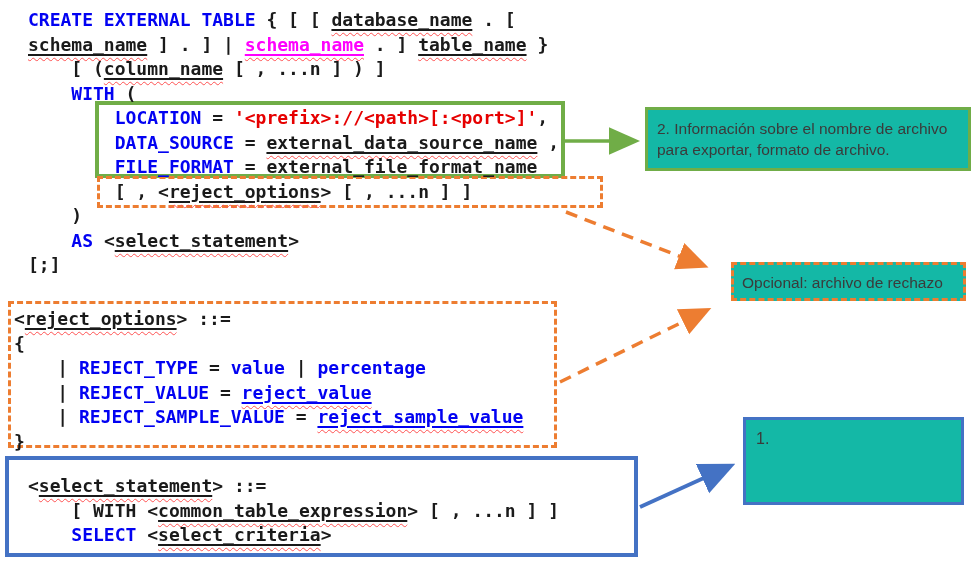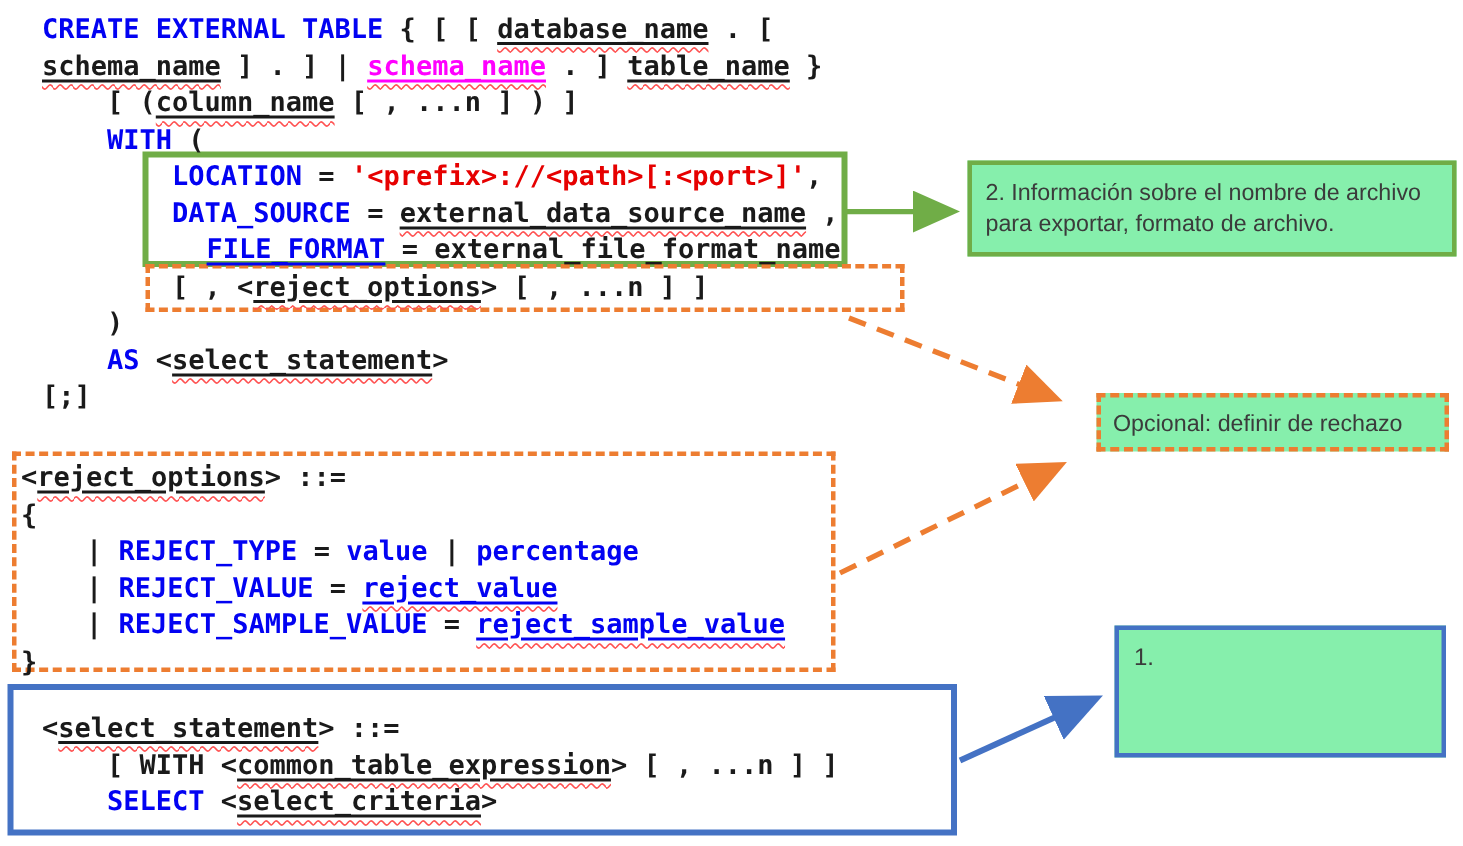--- a/index.html
+++ b/index.html
@@ -9,34 +9,34 @@
   
   .code{position:absolute;font-family:"DejaVu Sans Mono",monospace;font-size:18px;
         font-weight:600;line-height:24.5px;white-space:pre;color:var(--code-black);}
   .code-line{height:24.5px;}
   .seg.kw{color:var(--keyword-blue);}
   .seg.str{color:var(--string-red);}
   .seg.pl{color:var(--code-black);}
   .seg.mg{color:var(--magenta);text-decoration:underline;text-decoration-thickness:1.5px;text-underline-offset:3px;}
   .seg.id{color:var(--code-black);text-decoration:underline;text-decoration-thickness:1.5px;text-underline-offset:3px;}
   .seg.idb{color:var(--keyword-blue);text-decoration:underline;text-decoration-thickness:1.5px;text-underline-offset:3px;}
-  .seg.lk{color:var(--keyword-blue);text-decoration:underline;text-decoration-thickness:1.5px;text-underline-offset:3px;margin-left:23px;}
+  .seg.lk{color:var(--keyword-blue);text-decoration-thickness:1.5px;text-underline-offset:3px;}
   .wavy{text-decoration-line:underline;text-decoration-style:wavy;
         text-decoration-color:var(--squiggle-red);text-decoration-thickness:1px;
         text-underline-offset:6px;}
 
   
   .box{position:absolute;box-sizing:border-box;pointer-events:none;}
   #greenBox{left:95px;top:101px;width:470px;height:77px;border:4px solid var(--green);}
   #orangeInline{left:97px;top:176px;width:506px;height:32px;border:3px dashed var(--orange);}
   #orangeBlock{left:8px;top:301px;width:549px;height:147px;border:3px dashed var(--orange);}
   #blueBox{left:5px;top:456px;width:633px;height:101px;border:4px solid var(--blue);}
 
   
-  .callout{position:absolute;box-sizing:border-box;background:#86efac;color:var(--callout-text);
+  .callout{position:absolute;box-sizing:border-box;background:#14b8a6;color:var(--callout-text);
            font-size:15.5px;line-height:21px;}
   #calloutGreen{left:645px;top:107px;width:326px;height:64px;border:3px solid var(--green);
                 padding:8px 9px;}
   #calloutOrange{left:731px;top:262px;width:235px;height:39px;border:3px dashed var(--orange);
                  padding:7px 8px;white-space:nowrap;}
   #calloutBlue{left:743px;top:417px;width:221px;height:88px;border:3px solid var(--blue);
                padding:8px 8px 8px 10px;font-size:16px;line-height:22px;display:flex;}
   #calloutBlue .num{flex:0 0 26px;}
   #calloutBlue .txt{flex:1;}
 
@@ -79,20 +79,20 @@
     <line class="ln-orange" x1="566" y1="212" x2="702" y2="265" marker-end="url(#mOrange)"></line>
     <line class="ln-orange" x1="560" y1="382" x2="705" y2="311" marker-end="url(#mOrange)"></line>
     <line class="ln-blue" x1="640" y1="507" x2="728" y2="467" marker-end="url(#mBlue)"></line>
   </svg>
 
   <div class="callout" id="calloutGreen">
     <span>2. Información sobre el nombre de archivo para exportar, formato de archivo.</span>
   </div>
 
   <div class="callout" id="calloutOrange">
-    <span>Opcional: definir de rechazo</span>
+    <span>Opcional: archivo de rechazo</span>
   </div>
 
   <div class="callout" id="calloutBlue">
     <span class="num">1.</span>
   </div>
 
 </div>
 
 </body></html>

